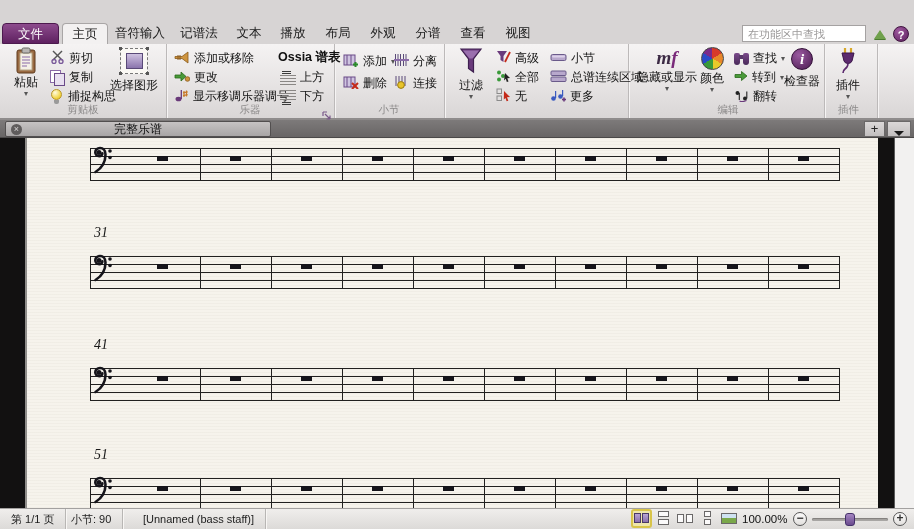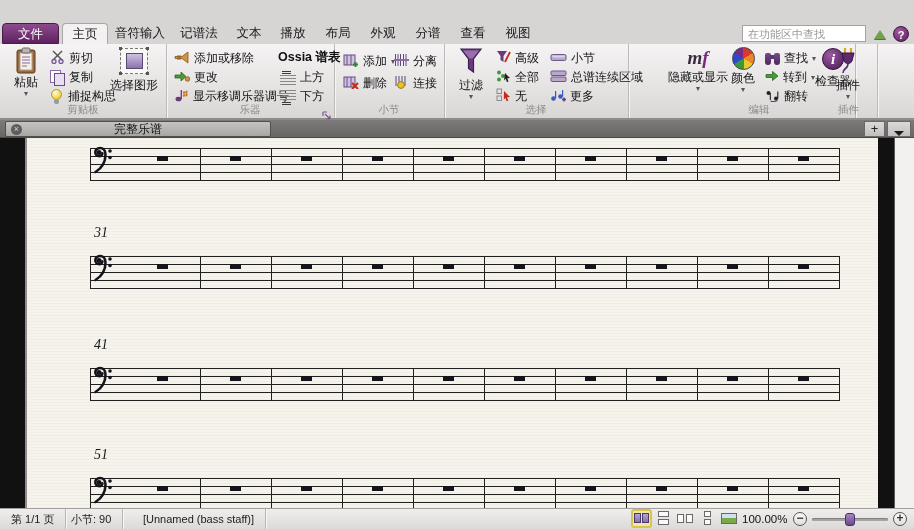--- a/index.html
+++ b/index.html
@@ -392,24 +392,23 @@
           <svg width="16" height="13" viewBox="0 0 16 13">
             <circle cx="3.5" cy="9.5" r="2.3" fill="#3a5ac0"></circle>
             <circle cx="10.5" cy="7.5" r="2.3" fill="#3a5ac0"></circle>
             <line x1="5.6" y1="2" x2="5.6" y2="9" stroke="#3a5ac0" stroke-width="1.2"></line>
             <line x1="12.6" y1="1" x2="12.6" y2="7" stroke="#3a5ac0" stroke-width="1.2"></line>
             <line x1="12" y1="10.5" x2="16" y2="10.5" stroke="#6a3a7c" stroke-width="1.6"></line>
             <line x1="14" y1="8.5" x2="14" y2="12.5" stroke="#6a3a7c" stroke-width="1.6"></line>
           </svg></span>
         <span>更多</span>
       </div>
-      <div class="gname">选择</div>
-    </div>
-
-    <div class="rgroup" style="left:663px;width:192px;">
+    </div>
+
+    <div class="rgroup" style="left:632px;width:192px;">
       <div class="bigbtn" style="left:4px;top:3px;width:62px;">
         <span class="ic ic-mf">m<b>f</b></span>
         <span>隐藏或显示</span>
         <span class="car">▾</span>
       </div>
       <div class="bigbtn" style="left:62px;top:3px;width:36px;">
         <span class="ic ic-wheel"></span>
         <span>颜色</span>
         <span class="car">▾</span>
       </div>

